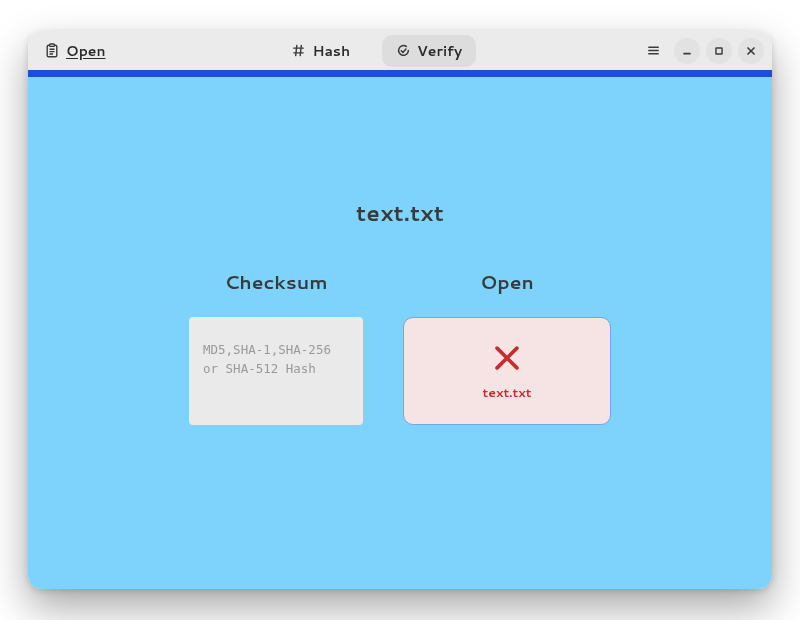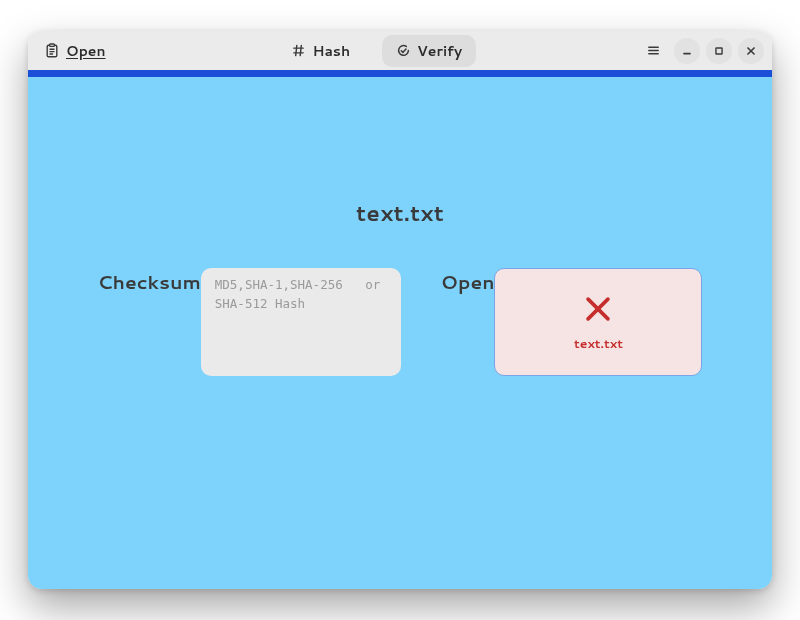--- a/index.html
+++ b/index.html
@@ -73,32 +73,32 @@
     font-size: 22px;
     font-weight: 800;
     color: #3a3a3a;
     letter-spacing: 0.2px;
   }
   .cols {
     display: flex;
     gap: 40px;
     margin-top: 40px;
   }
-  .col { display: flex; flex-direction: row; }
+  .col { display: flex; flex-direction: column; align-items: center; }
   .col-head {
     font-size: 19px;
     font-weight: 800;
     color: #3a3a3a;
     margin-bottom: 22px;
   }
   .checksum-box {
-    width: 200px; height: 108px;
+    width: 174px; height: 108px;
     background: #eaeaea;
-    border-radius: 10px;
-    padding: 8px 14px;
+    border-radius: 4px;
+    padding: 24px 14px;
     font-family: ui-monospace, "SFMono-Regular", Menlo, Consolas, monospace;
     font-size: 12.5px;
     line-height: 1.5;
     color: #9a9a9a;
     white-space: pre-wrap;
     cursor: text;
   }
   .file-box {
     width: 208px; height: 108px;
     border: 1.5px solid #7aa4e8;

